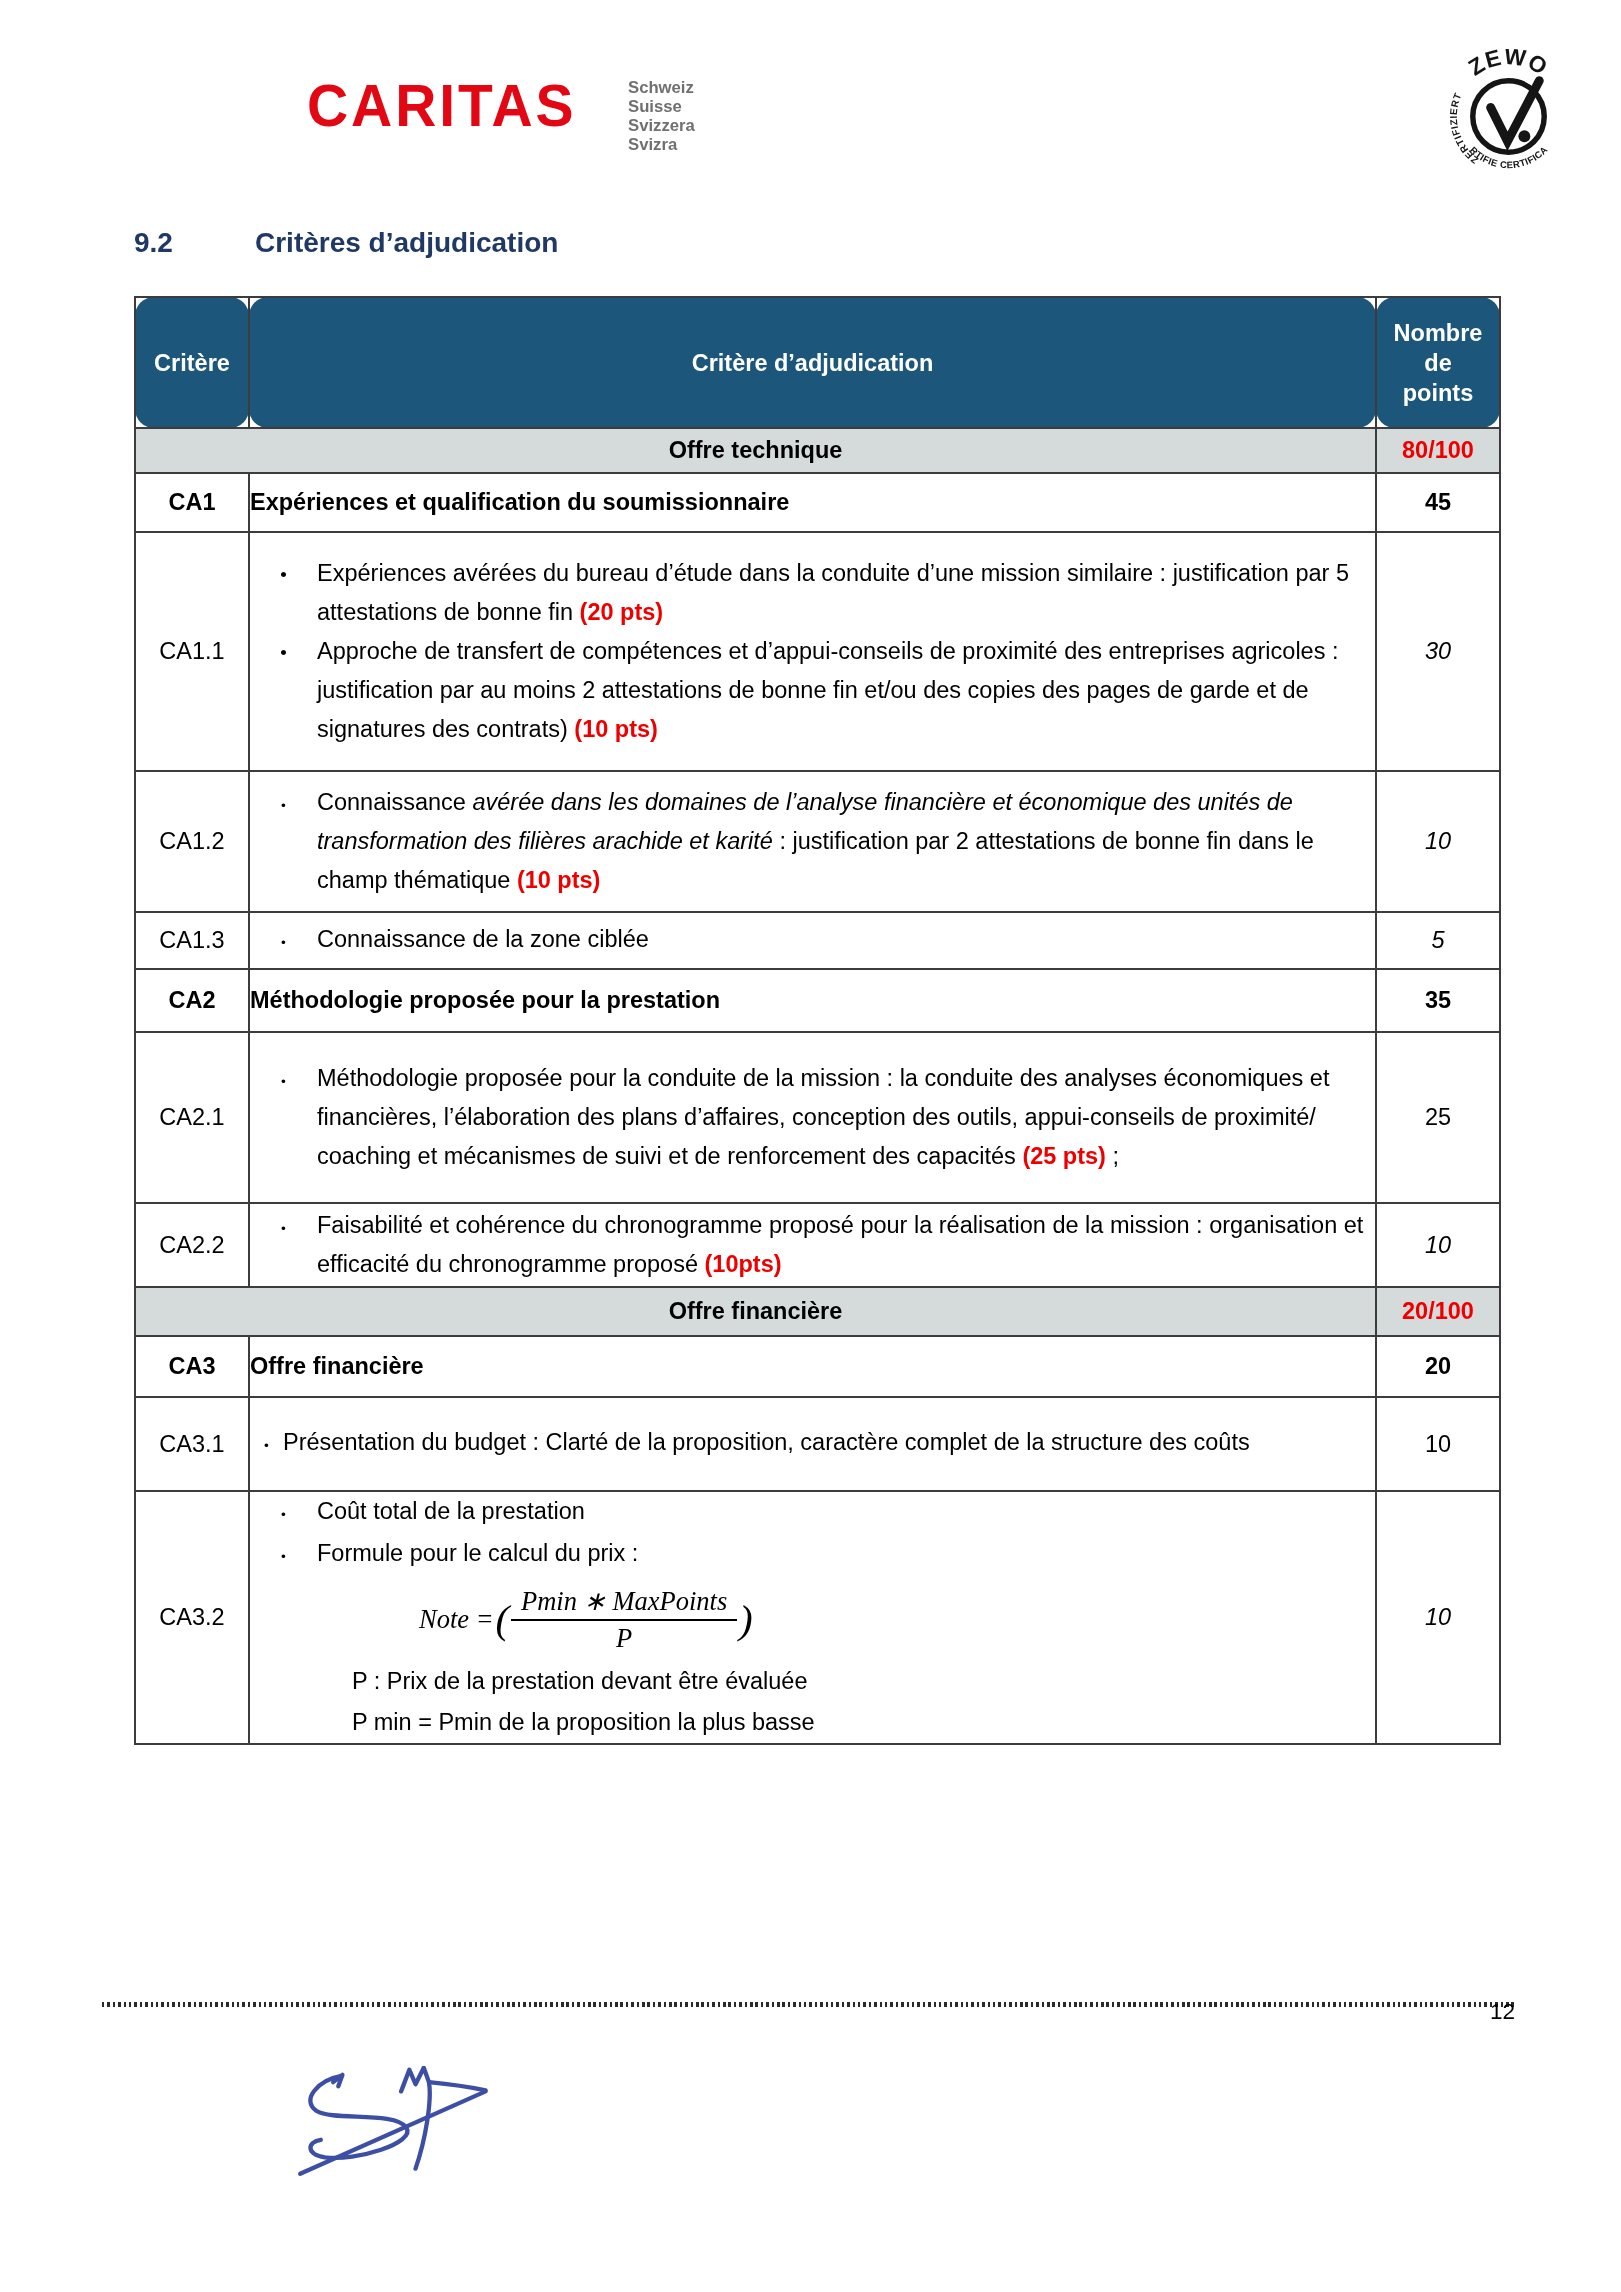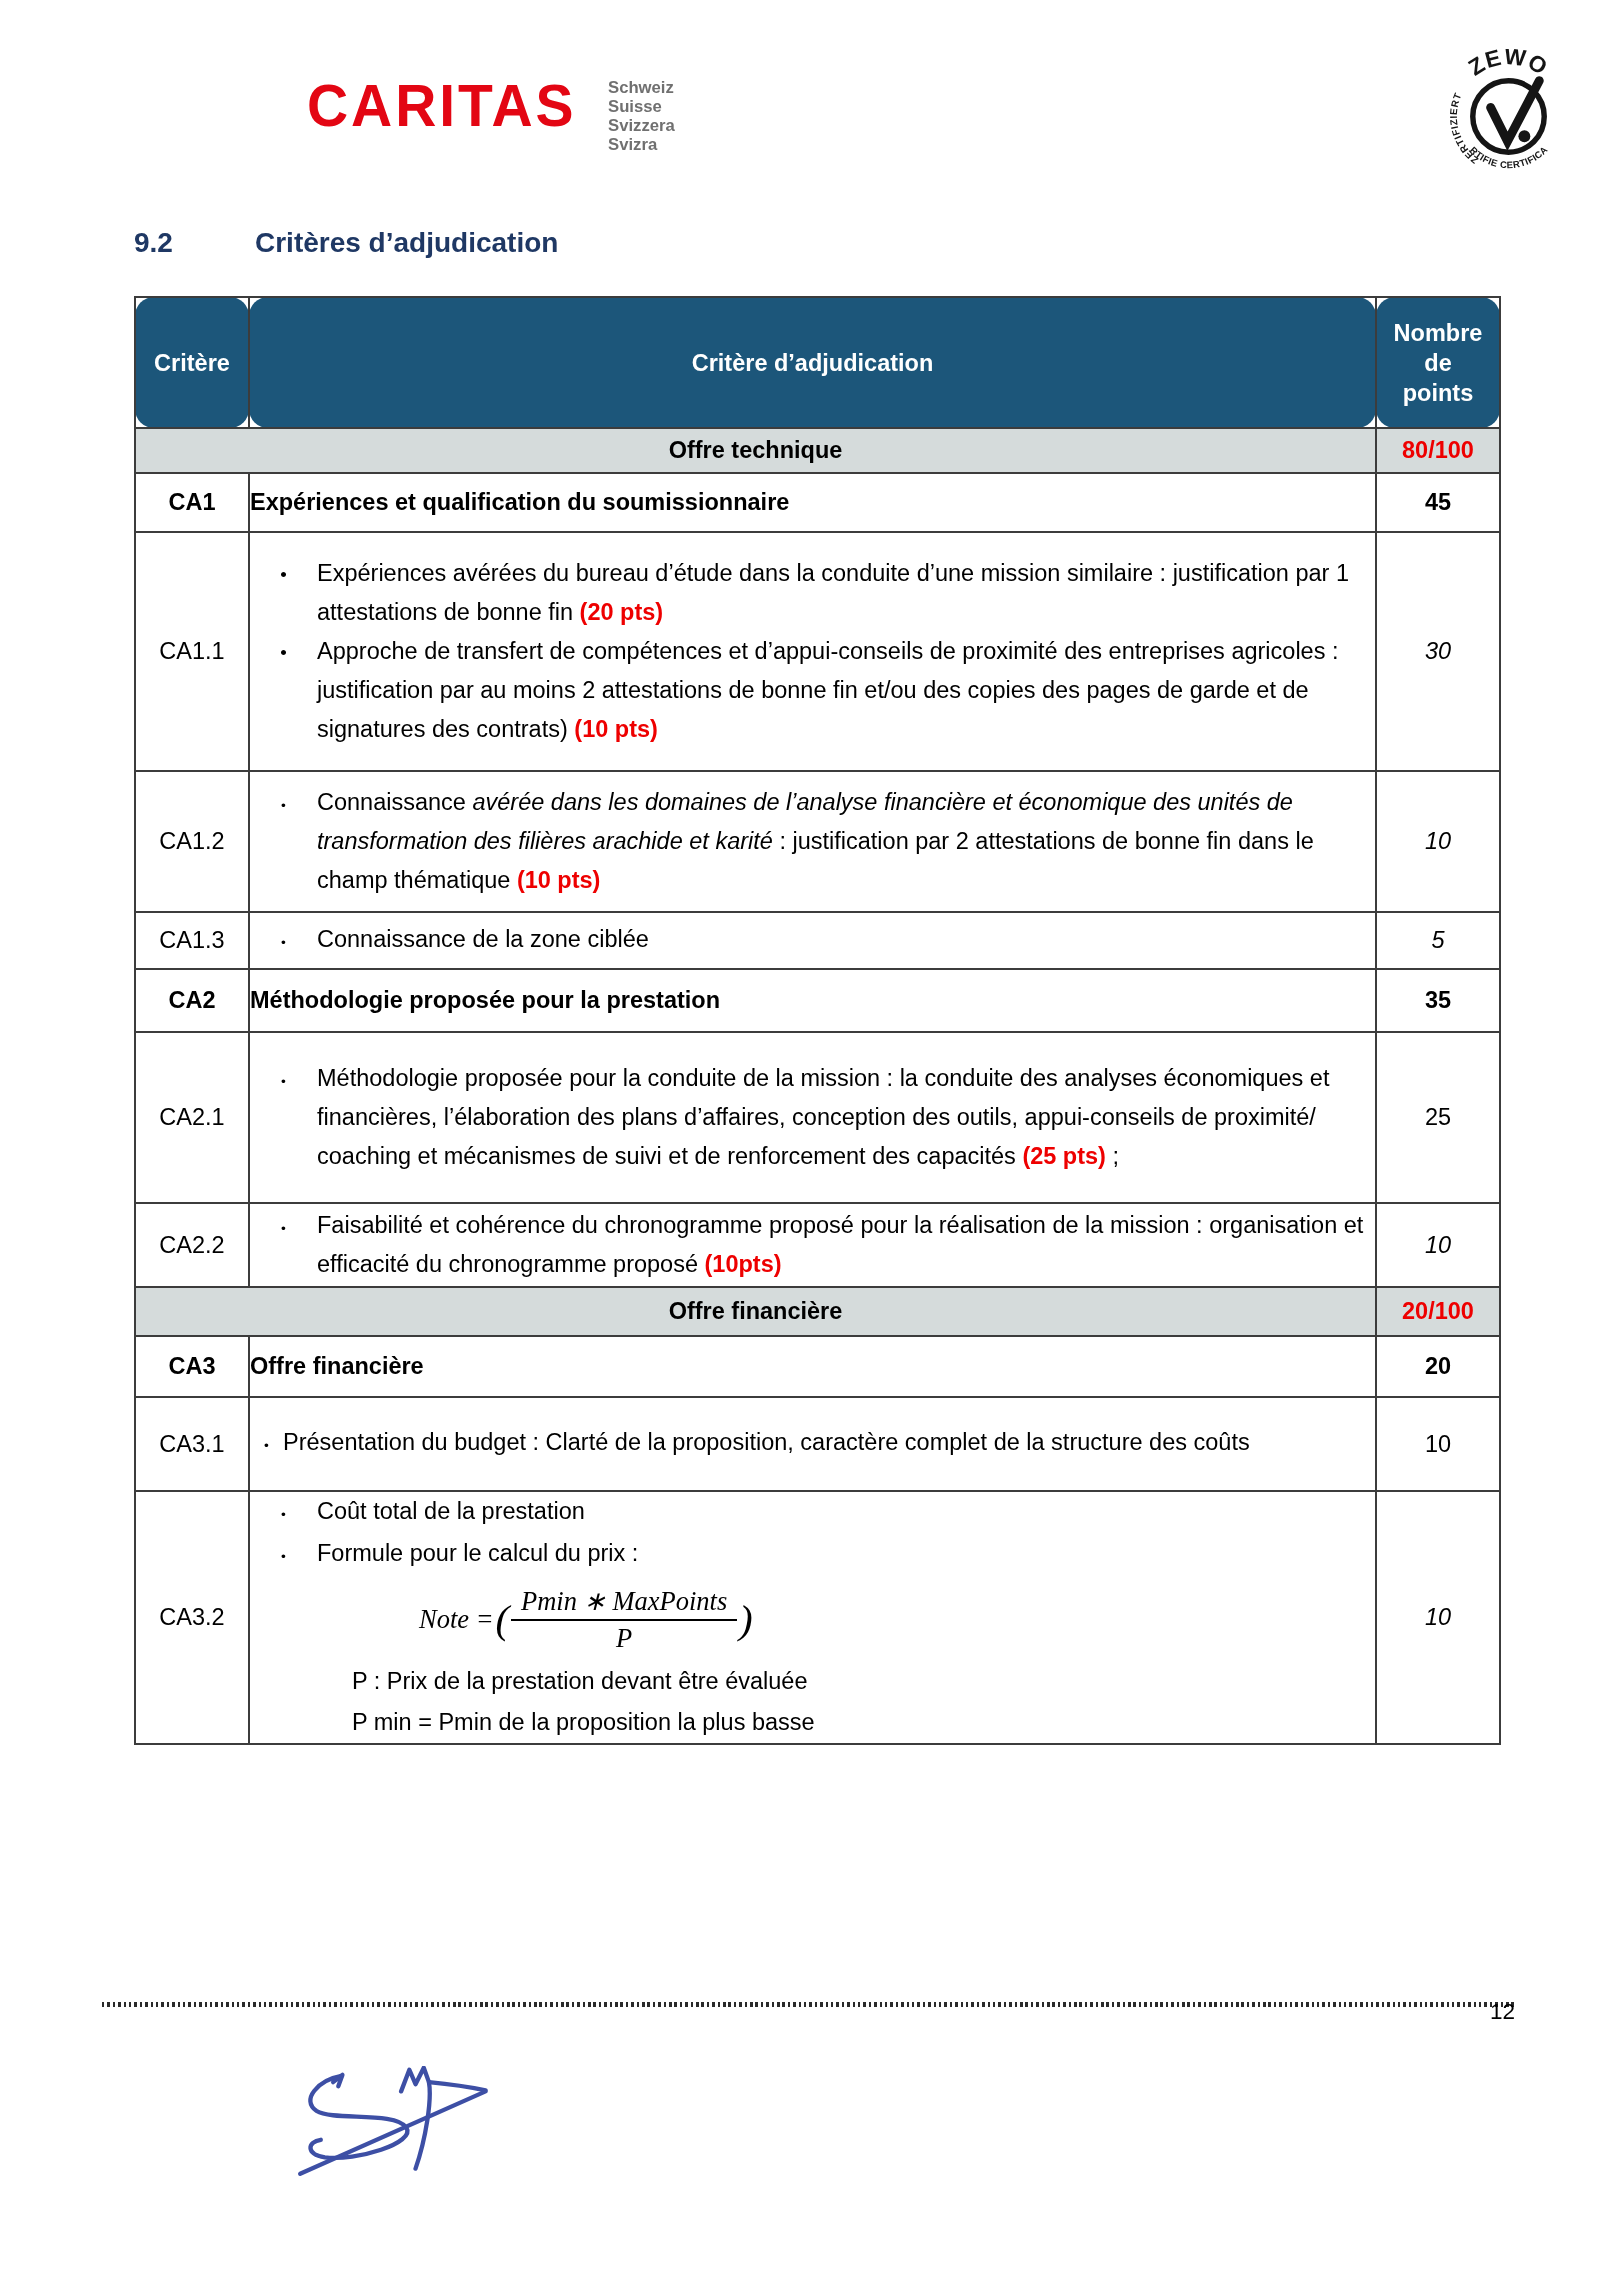--- a/index.html
+++ b/index.html
@@ -14,21 +14,21 @@
   }
 
   
   .brand{
     position:absolute; left:307px; top:71px;
     font-size:57px; font-weight:800; letter-spacing:2.9px;
     color:#E30613; transform:scaleY(1.04); transform-origin:top left;
     white-space:nowrap;
   }
   .langs{
-    position:absolute; left:608px; top:78px;
+    position:absolute; left:628px; top:78px;
     font-size:16.7px; line-height:19px; color:#707070; font-weight:600;
   }
   .zewo{ position:absolute; left:1444px; top:49px; }
 
   
   .heading{
     position:absolute; left:134px; top:227px;
     display:flex; align-items:baseline;
     color:#1F3864; font-weight:bold; font-size:28px;
   }
@@ -160,21 +160,21 @@
       <td class="idcell bold">CA1</td>
       <td class="titlecell">Expériences et qualification du soumissionnaire</td>
       <td class="pts bold">45</td>
     </tr>
 
     <tr style="height:239px">
       <td class="idcell">CA1.1</td>
       <td class="contentcell">
         <div class="b">
           <span class="blt"></span>
-          <div class="bt"><span>Expériences avérées du bureau d’étude dans la conduite d’une mission similaire : justification par 1 attestations de bonne fin </span><span class="red">(20 pts)</span></div>
+          <div class="bt"><span>Expériences avérées du bureau d’étude dans la conduite d’une mission similaire : justification par 5 attestations de bonne fin </span><span class="red">(20 pts)</span></div>
         </div>
         <div class="b">
           <span class="blt"></span>
           <div class="bt"><span>Approche de transfert de compétences et d’appui-conseils de proximité des entreprises agricoles : justification par au moins 2 attestations de bonne fin et/ou des copies des pages de garde et de signatures des contrats) </span><span class="red">(10 pts)</span></div>
         </div>
       </td>
       <td class="pts it">30</td>
     </tr>
 
     <tr style="height:141px">

